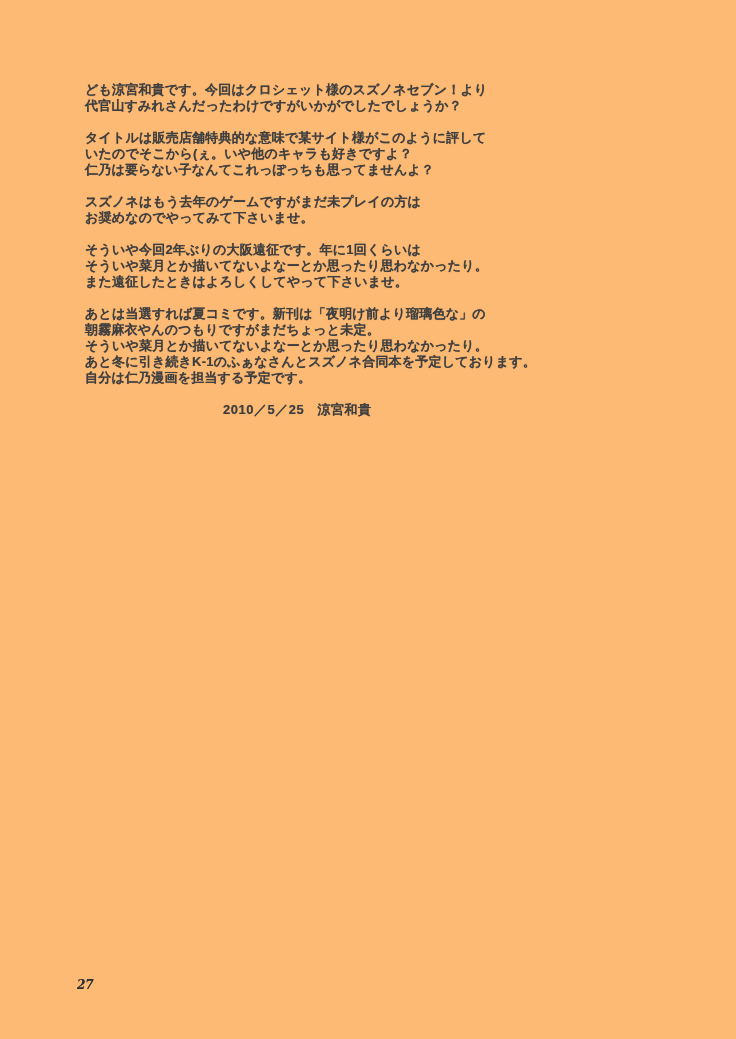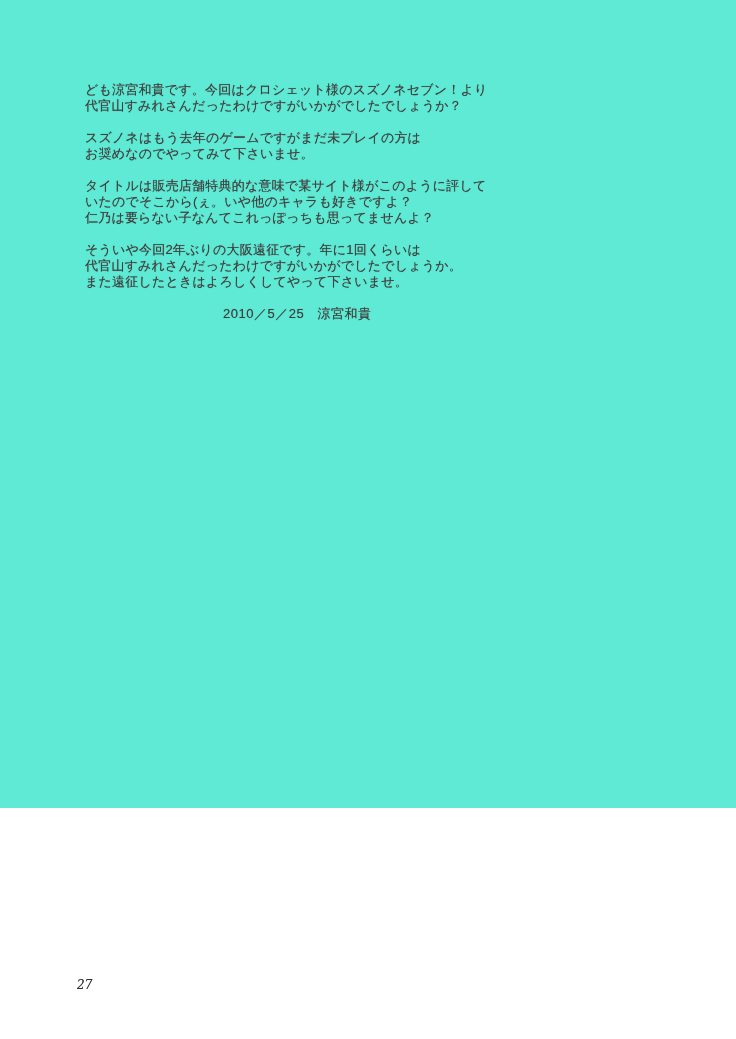--- a/index.html
+++ b/index.html
@@ -12,22 +12,23 @@
     background: #ffffff;
     position: relative;
     overflow: hidden;
     font-family: "Liberation Sans", sans-serif;
   }
   .page {
     position: absolute;
     left: 0;
     top: 0;
     width: 736px;
-    height: 808px;
-    background: #5eead4;
+    height: 1039px;
+    background: #fdba74;
+    font-weight: bold;
   }
   .afterword-text {
     position: absolute;
     left: 85px;
     top: 82px;
     width: 560px;
     color: #3f3f3f;
     font-size: 13px;
     line-height: 16px;
     letter-spacing: 0.2px;
@@ -59,26 +60,31 @@
   }
 </style>
 </head>
 <body>
 
 <div class="page">
 
   <div class="afterword-text">
     <p class="para">ども涼宮和貴です。今回はクロシェット様のスズノネセブン！より
 代官山すみれさんだったわけですがいかがでしたでしょうか？</p>
-    <p class="para">スズノネはもう去年のゲームですがまだ未プレイの方は
-お奨めなのでやってみて下さいませ。</p>
     <p class="para">タイトルは販売店舗特典的な意味で某サイト様がこのように評して
 いたのでそこから(ぇ。いや他のキャラも好きですよ？
 仁乃は要らない子なんてこれっぽっちも思ってませんよ？</p>
+    <p class="para">スズノネはもう去年のゲームですがまだ未プレイの方は
+お奨めなのでやってみて下さいませ。</p>
     <p class="para">そういや今回2年ぶりの大阪遠征です。年に1回くらいは
-代官山すみれさんだったわけですがいかがでしたでしょうか。
+そういや菜月とか描いてないよなーとか思ったり思わなかったり。
 また遠征したときはよろしくしてやって下さいませ。</p>
+    <p class="para">あとは当選すれば夏コミです。新刊は「夜明け前より瑠璃色な」の
+朝霧麻衣やんのつもりですがまだちょっと未定。
+そういや菜月とか描いてないよなーとか思ったり思わなかったり。
+あと冬に引き続きK-1のふぁなさんとスズノネ合同本を予定しております。
+自分は仁乃漫画を担当する予定です。</p>
     <div class="signature">2010／5／25　涼宮和貴</div>
   </div>
 
   <div class="page-number">27</div>
 
 </div>
 
 </body></html>

